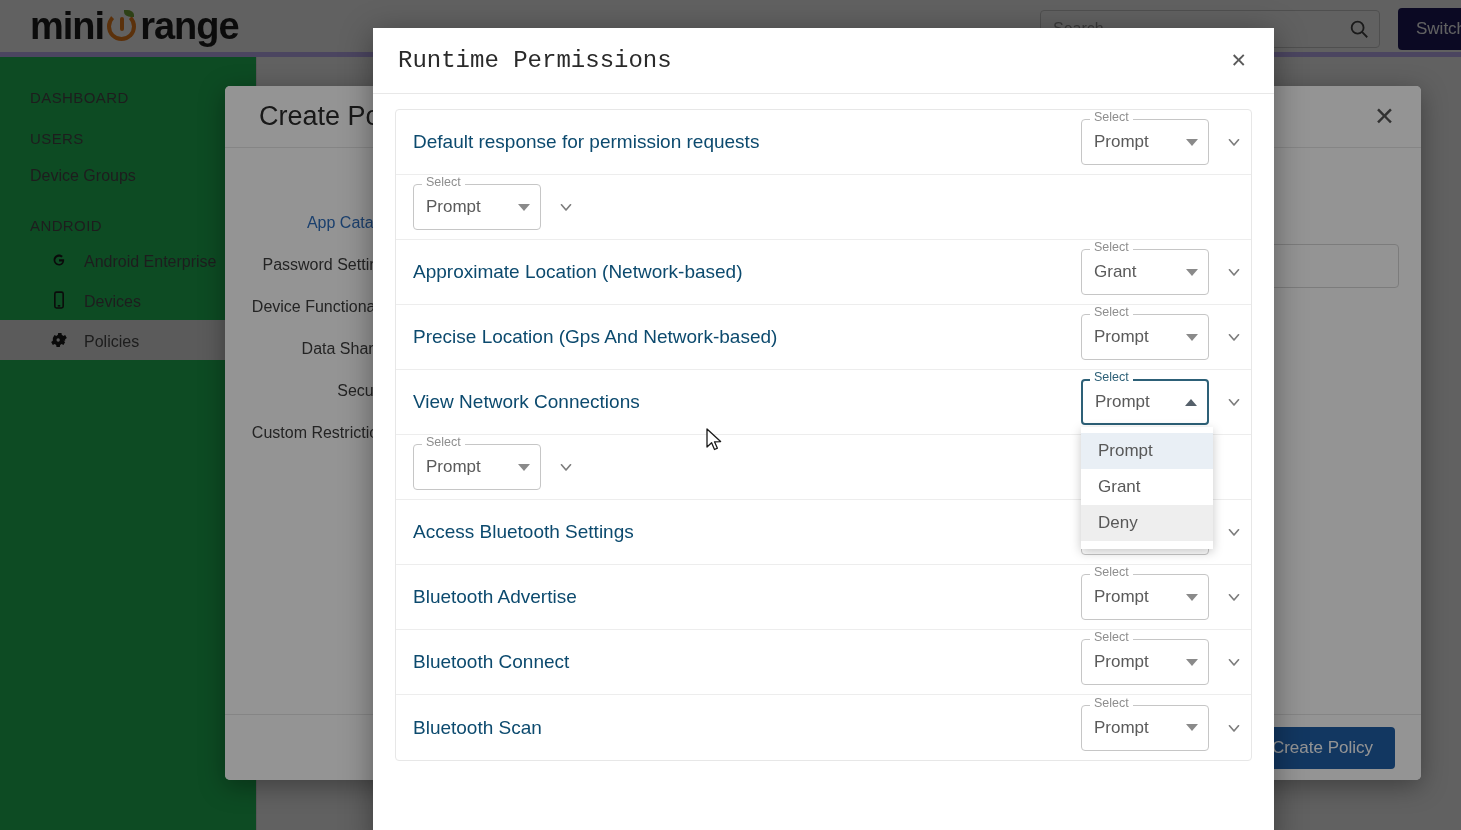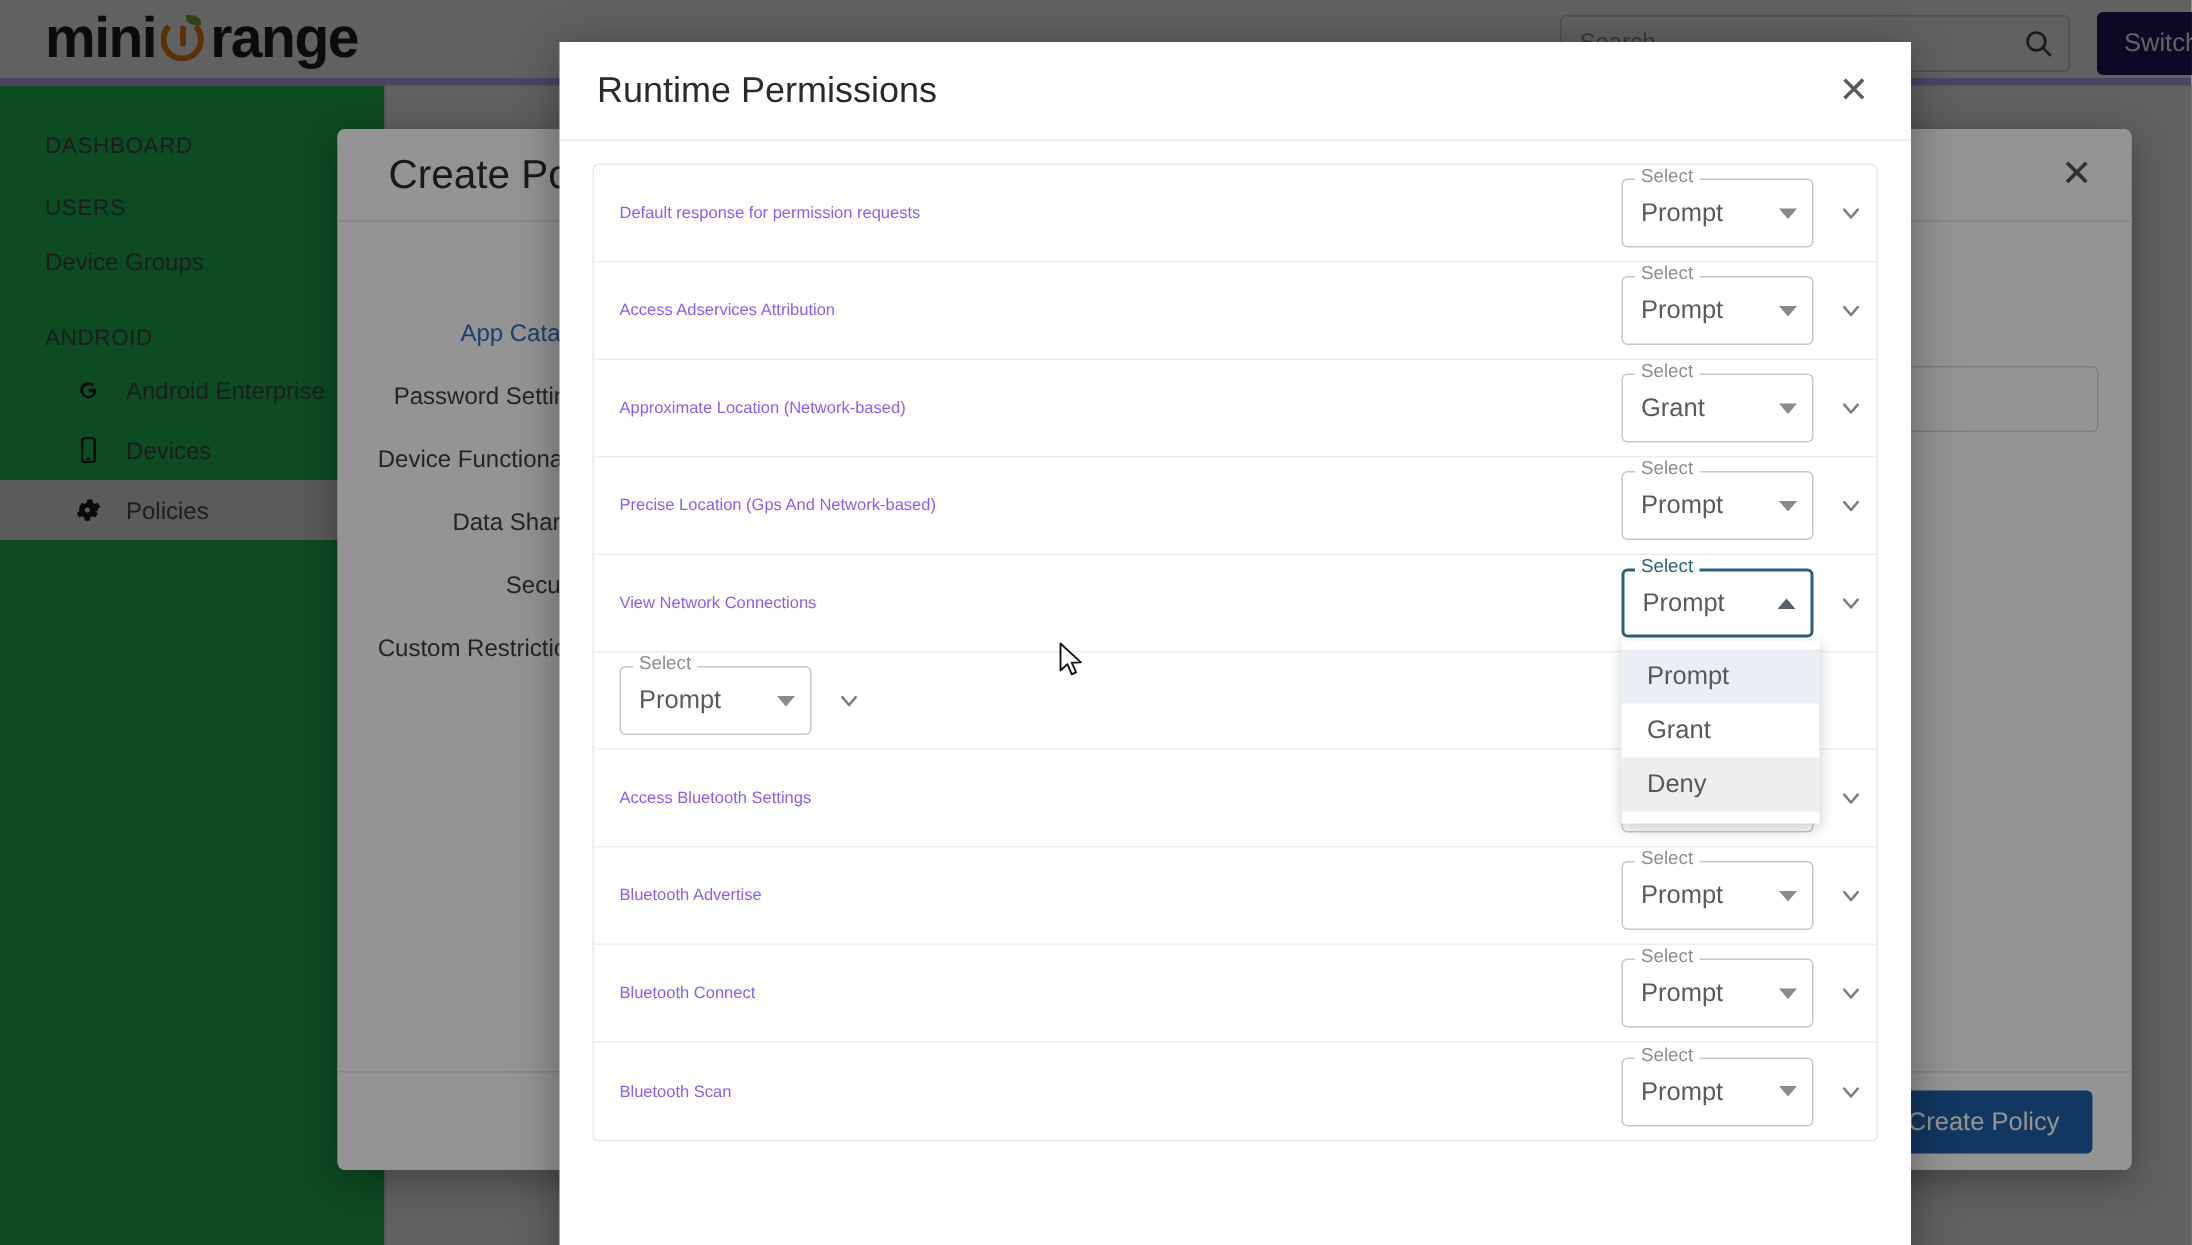--- a/index.html
+++ b/index.html
@@ -170,40 +170,41 @@
     width: 901px; height: 820px;
     background: #ffffff;
     box-shadow: 0 6px 30px rgba(0,0,0,.38);
     z-index: 20;
     overflow: hidden;
   }
   .rp-header {
     height: 66px; display: flex; align-items: center;
     justify-content: space-between; padding: 0 28px 0 25px;
     border-bottom: 1px solid #e8e8e8;
+    font-family: Liberation Mono, monospace;
   }
   .rp-title { font-size: 24px; color: #2a2a2a; }
   .rp-close { font-size: 24px; color: #5a5a5a; line-height: 1; }
   .rp-list {
     padding: 15px 22px 0 22px;
     height: 754px; overflow: hidden;
   }
   .rp-card {
     border: 1px solid #e7e7e7;
     border-radius: 4px;
     background: #fff;
   }
   .rp-row {
     height: 65px; display: flex; align-items: center;
     border-bottom: 1px solid #ededed;
     padding: 0 0 0 17px;
     position: relative;
   }
   .rp-row:last-child { border-bottom: 0; }
-  .rp-label { flex: 1; font-size: 11px; color: #8b5cf6; }
+  .rp-label { flex: 1; font-size: 19px; color: #0c4a6e; }
 
   
   .sel-wrap {
     position: relative; width: 128px; height: 46px;
     margin-right: 8px;
   }
   .sel-box {
     position: absolute; inset: 0;
     border: 1px solid #c6c6c6; border-radius: 4px;
     display: flex; align-items: center;
@@ -356,21 +357,20 @@
             </div>
             <span class="sel-legend">Select</span>
           </div>
           <div class="row-chev">
             <svg width="18" height="18" viewBox="0 0 24 24" fill="none" stroke="#7d7d7d" stroke-width="2.2" stroke-linecap="round" stroke-linejoin="round">
               <polyline points="6 9 12 16 18 9"></polyline>
             </svg>
           </div>
         </div>
         <div class="rp-row">
-          <div class="rp-label">Access Adservices Attribution</div>
           <div class="sel-wrap">
             <div class="sel-box">
               <span class="sel-value">Prompt</span>
               <span class="sel-arrow"></span>
             </div>
             <span class="sel-legend">Select</span>
           </div>
           <div class="row-chev">
             <svg width="18" height="18" viewBox="0 0 24 24" fill="none" stroke="#7d7d7d" stroke-width="2.2" stroke-linecap="round" stroke-linejoin="round">
               <polyline points="6 9 12 16 18 9"></polyline>

